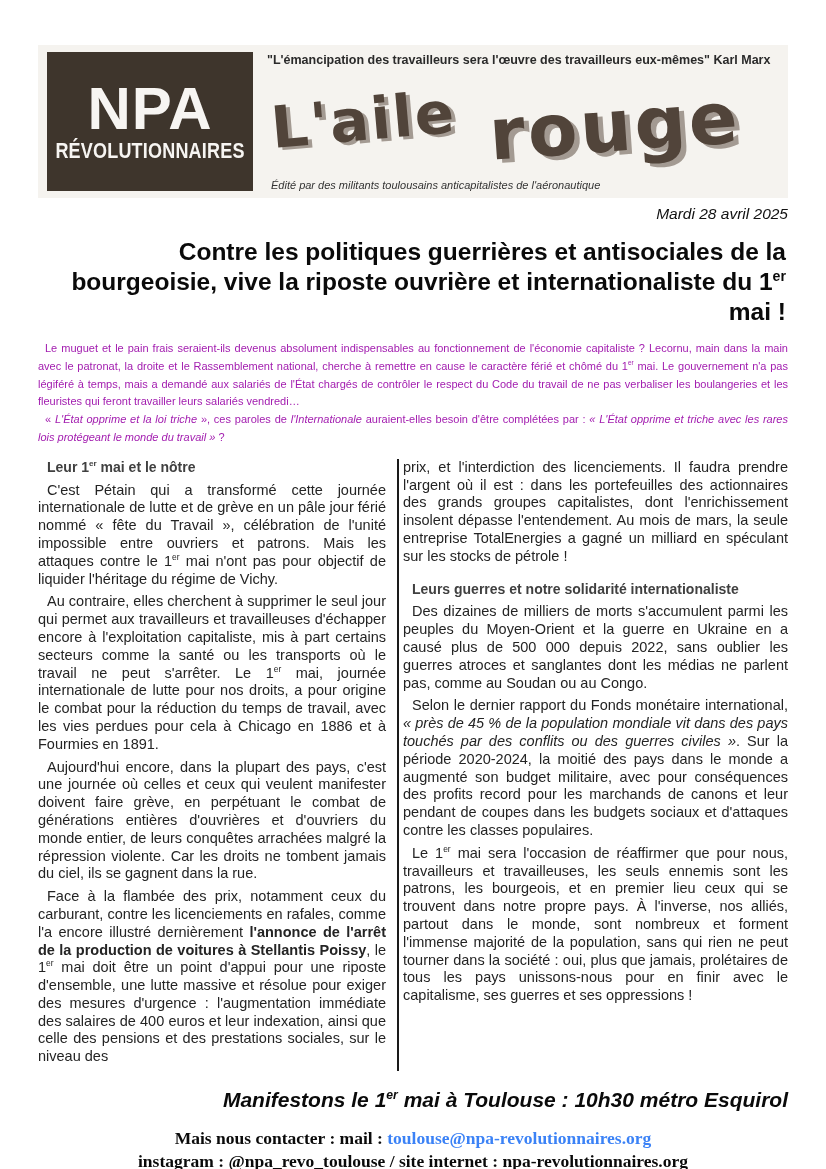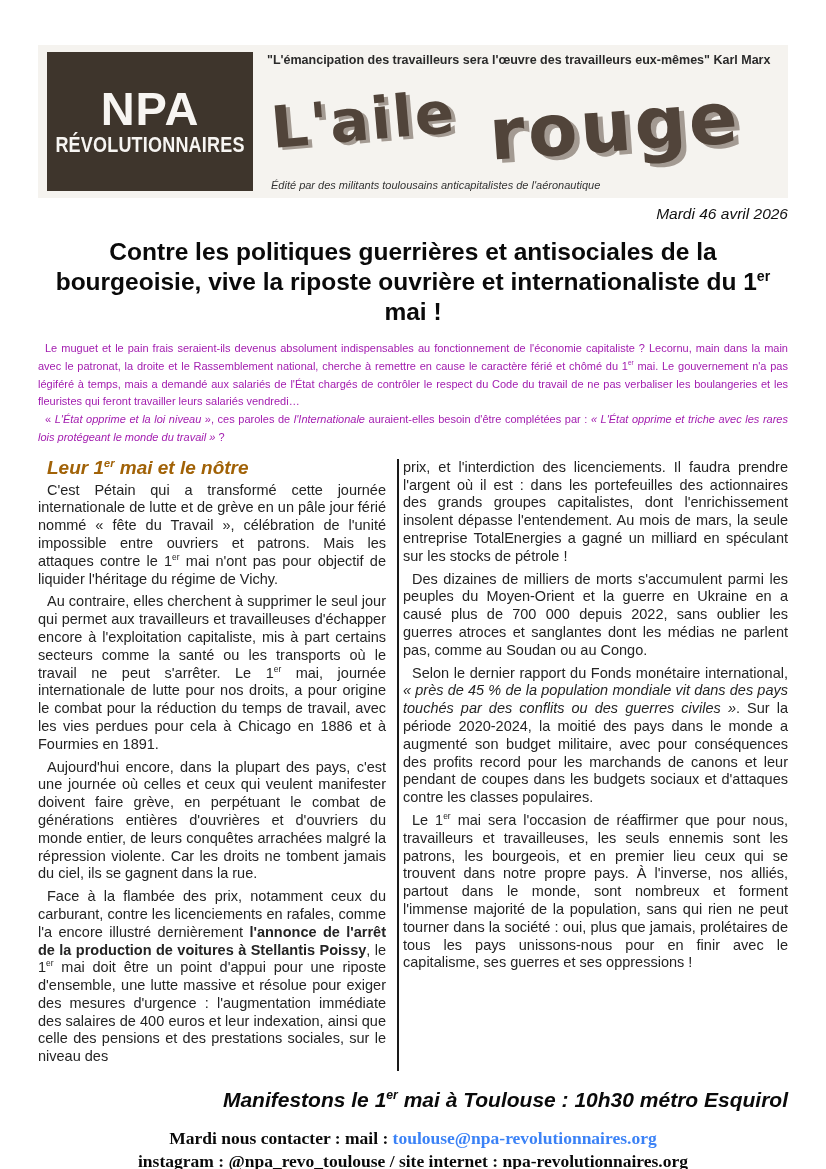--- a/index.html
+++ b/index.html
@@ -10,54 +10,54 @@
   }
   
   .masthead{
     margin:45px 38px 0 38px;height:153px;background:#f5f3ef;
     display:flex;gap:14px;padding:7px 9px;box-sizing:border-box;
   }
   .npa-logo{
     width:206px;background:#3e352c;color:#f7f5f2;flex-shrink:0;
     display:flex;flex-direction:column;align-items:center;justify-content:center;
   }
-  .npa-acronym{font-size:47px;font-weight:bold;line-height:.92;letter-spacing:1px;}
+  .npa-acronym{font-size:60px;font-weight:bold;line-height:.92;letter-spacing:1px;}
   .npa-sub{font-size:18px;font-weight:bold;margin-top:5px;transform:scaleY(1.25);letter-spacing:.2px;}
   .masthead-right{flex:1;position:relative;}
   .marx-quote{font-size:12.5px;font-weight:bold;color:#2a2a2a;white-space:nowrap;padding-top:1px;}
   .paper-title{
     position:absolute;left:0;top:18px;right:0;height:112px;
     font-family:"DejaVu Sans", sans-serif;font-weight:bold;color:#51443a;
   }
   .title-word1{
     position:absolute;left:4px;top:16px;font-size:58px;letter-spacing:2px;
     transform:rotate(-5deg);text-shadow:4px 3px 0 #a39a92;
   }
   .title-word2{
     position:absolute;left:222px;top:14px;font-size:72px;letter-spacing:3px;
     transform:rotate(-4deg);text-shadow:5px 4px 0 #a39a92;
   }
   .edited-by{position:absolute;left:4px;bottom:0;font-size:11px;font-style:italic;color:#333;}
   
   .issue-date{margin:7px 38px 0;text-align:right;font-style:italic;font-size:15.5px;color:#111;}
   .headline{
-    margin:14px 40px 0;text-align:center;font-weight:bold;
+    margin:14px 40px 0;text-align:right;font-weight:bold;
     font-size:24.5px;line-height:30px;color:#0a0a0a;
   }
   .intro{margin:13px 38px 12px;font-size:11px;line-height:17.8px;text-align:justify;color:#a21caf;}
   .intro p{margin:0;text-indent:7px;}
   
   .columns{display:flex;margin:11px 38px 0;}
   .col{font-size:14.5px;line-height:17.8px;text-align:justify;color:#242424;}
   .col-left{width:359px;padding-right:11px;box-sizing:border-box;}
   .col-divider{width:2px;background:#1a1a1a;flex-shrink:0;}
   .col-right{flex:1;padding-left:4px;}
   .col p{margin:0 0 5px;text-indent:9px;}
   .col p.p-cont{text-indent:0;}
-  .section-title{font-size:19px;font-weight:bold;font-style:italic;margin:0 0 4px;text-indent:0;color:#a16207;}
+  .section-title{font-size:14px;font-weight:bold;margin:0 0 4px;text-indent:0;color:#404040;}
   .section-title.spaced{margin-top:15px;}
   
   .footer-banner{margin:17px 38px 0;text-align:right;font-size:21px;font-weight:bold;font-style:italic;color:#0a0a0a;}
   .contact{margin:15px 38px 0;text-align:center;font-family:"Liberation Serif", serif;font-weight:bold;font-size:17.5px;line-height:23px;color:#0a0a0a;}
   .email{color:#3b82f6;}
   
   .run-i{font-style:italic;}
   .run-b{font-weight:bold;}
   .run-sup{font-size:.58em;vertical-align:super;line-height:0;}
 </style>
@@ -74,45 +74,46 @@
     <div class="masthead-right">
       <div class="marx-quote">"L'émancipation des travailleurs sera l'œuvre des travailleurs eux-mêmes" Karl Marx</div>
       <div class="paper-title">
         <span class="title-word1">L'aile</span>
         <span class="title-word2">rouge</span>
       </div>
       <div class="edited-by">Édité par des militants toulousains anticapitalistes de l'aéronautique</div>
     </div>
   </div>
 
-  <div class="issue-date">Mardi 46 avril 2026</div>
+  <div class="issue-date">Mardi 28 avril 2025</div>
 
   <h1 class="headline"><span>Contre les politiques guerrières et antisociales de la bourgeoisie, vive la riposte ouvrière et internationaliste du 1</span><span class="run-sup">er</span><span> mai !</span></h1>
 
   <div class="intro">
     <p><span>Le muguet et le pain frais seraient-ils devenus absolument indispensables au fonctionnement de l'économie capitaliste ? Lecornu, main dans la main avec le patronat, la droite et le Rassemblement national, cherche à remettre en cause le caractère férié et chômé du 1</span><span class="run-sup">er</span><span> mai. Le gouvernement n'a pas légiféré à temps, mais a demandé aux salariés de l'État chargés de contrôler le respect du Code du travail de ne pas verbaliser les boulangeries et les fleuristes qui feront travailler leurs salariés vendredi…</span></p>
-    <p><span>« </span><span class="run-i">L'État opprime et la loi niveau</span><span> », ces paroles de </span><span class="run-i">l'Internationale</span><span> auraient-elles besoin d'être complétées par : </span><span class="run-i">« L'État opprime et triche avec les rares lois protégeant le monde du travail »</span><span> ?</span></p>
+    <p><span>« </span><span class="run-i">L'État opprime et la loi triche</span><span> », ces paroles de </span><span class="run-i">l'Internationale</span><span> auraient-elles besoin d'être complétées par : </span><span class="run-i">« L'État opprime et triche avec les rares lois protégeant le monde du travail »</span><span> ?</span></p>
   </div>
 
   <div class="columns">
     <div class="col col-left">
       <p class="section-title"><span>Leur 1</span><span class="run-sup">er</span><span> mai et le nôtre</span></p>
       <p><span>C'est Pétain qui a transformé cette journée internationale de lutte et de grève en un pâle jour férié nommé « fête du Travail », célébration de l'unité impossible entre ouvriers et patrons. Mais les attaques contre le 1</span><span class="run-sup">er</span><span> mai n'ont pas pour objectif de liquider l'héritage du régime de Vichy.</span></p>
       <p><span>Au contraire, elles cherchent à supprimer le seul jour qui permet aux travailleurs et travailleuses d'échapper encore à l'exploitation capitaliste, mis à part certains secteurs comme la santé ou les transports où le travail ne peut s'arrêter. Le 1</span><span class="run-sup">er</span><span> mai, journée internationale de lutte pour nos droits, a pour origine le combat pour la réduction du temps de travail, avec les vies perdues pour cela à Chicago en 1886 et à Fourmies en 1891.</span></p>
       <p><span>Aujourd'hui encore, dans la plupart des pays, c'est une journée où celles et ceux qui veulent manifester doivent faire grève, en perpétuant le combat de générations entières d'ouvrières et d'ouvriers du monde entier, de leurs conquêtes arrachées malgré la répression violente. Car les droits ne tombent jamais du ciel, ils se gagnent dans la rue.</span></p>
       <p><span>Face à la flambée des prix, notamment ceux du carburant, contre les licenciements en rafales, comme l'a encore illustré dernièrement </span><span class="run-b">l'annonce de l'arrêt de la production de voitures à Stellantis Poissy</span><span>, le 1</span><span class="run-sup">er</span><span> mai doit être un point d'appui pour une riposte d'ensemble, une lutte massive et résolue pour exiger des mesures d'urgence : l'augmentation immédiate des salaires de 400 euros et leur indexation, ainsi que celle des pensions et des prestations sociales, sur le niveau des</span></p>
     </div>
     <div class="col-divider"></div>
     <div class="col col-right">
       <p class="p-cont"><span>prix, et l'interdiction des licenciements. Il faudra prendre l'argent où il est : dans les portefeuilles des actionnaires des grands groupes capitalistes, dont l'enrichissement insolent dépasse l'entendement. Au mois de mars, la seule entreprise TotalEnergies a gagné un milliard en spéculant sur les stocks de pétrole !</span></p>
-      <p><span>Des dizaines de milliers de morts s'accumulent parmi les peuples du Moyen-Orient et la guerre en Ukraine en a causé plus de 700 000 depuis 2022, sans oublier les guerres atroces et sanglantes dont les médias ne parlent pas, comme au Soudan ou au Congo.</span></p>
+      <p class="section-title spaced"><span>Leurs guerres et notre solidarité internationaliste</span></p>
+      <p><span>Des dizaines de milliers de morts s'accumulent parmi les peuples du Moyen-Orient et la guerre en Ukraine en a causé plus de 500 000 depuis 2022, sans oublier les guerres atroces et sanglantes dont les médias ne parlent pas, comme au Soudan ou au Congo.</span></p>
       <p><span>Selon le dernier rapport du Fonds monétaire international, </span><span class="run-i">« près de 45 % de la population mondiale vit dans des pays touchés par des conflits ou des guerres civiles »</span><span>. Sur la période 2020-2024, la moitié des pays dans le monde a augmenté son budget militaire, avec pour conséquences des profits record pour les marchands de canons et leur pendant de coupes dans les budgets sociaux et d'attaques contre les classes populaires.</span></p>
       <p><span>Le 1</span><span class="run-sup">er</span><span> mai sera l'occasion de réaffirmer que pour nous, travailleurs et travailleuses, les seuls ennemis sont les patrons, les bourgeois, et en premier lieu ceux qui se trouvent dans notre propre pays. À l'inverse, nos alliés, partout dans le monde, sont nombreux et forment l'immense majorité de la population, sans qui rien ne peut tourner dans la société : oui, plus que jamais, prolétaires de tous les pays unissons-nous pour en finir avec le capitalisme, ses guerres et ses oppressions !</span></p>
     </div>
   </div>
 
   <div class="footer-banner"><span>Manifestons le 1</span><span class="run-sup">er</span><span> mai à Toulouse : 10h30 métro Esquirol</span></div>
   <div class="contact">
-    <div><span>Mardi nous contacter : mail : </span><span class="email">toulouse@npa-revolutionnaires.org</span></div>
+    <div><span>Mais nous contacter : mail : </span><span class="email">toulouse@npa-revolutionnaires.org</span></div>
     <div>instagram : @npa_revo_toulouse / site internet : npa-revolutionnaires.org</div>
   </div>
 
 </div>
 
 </body></html>

